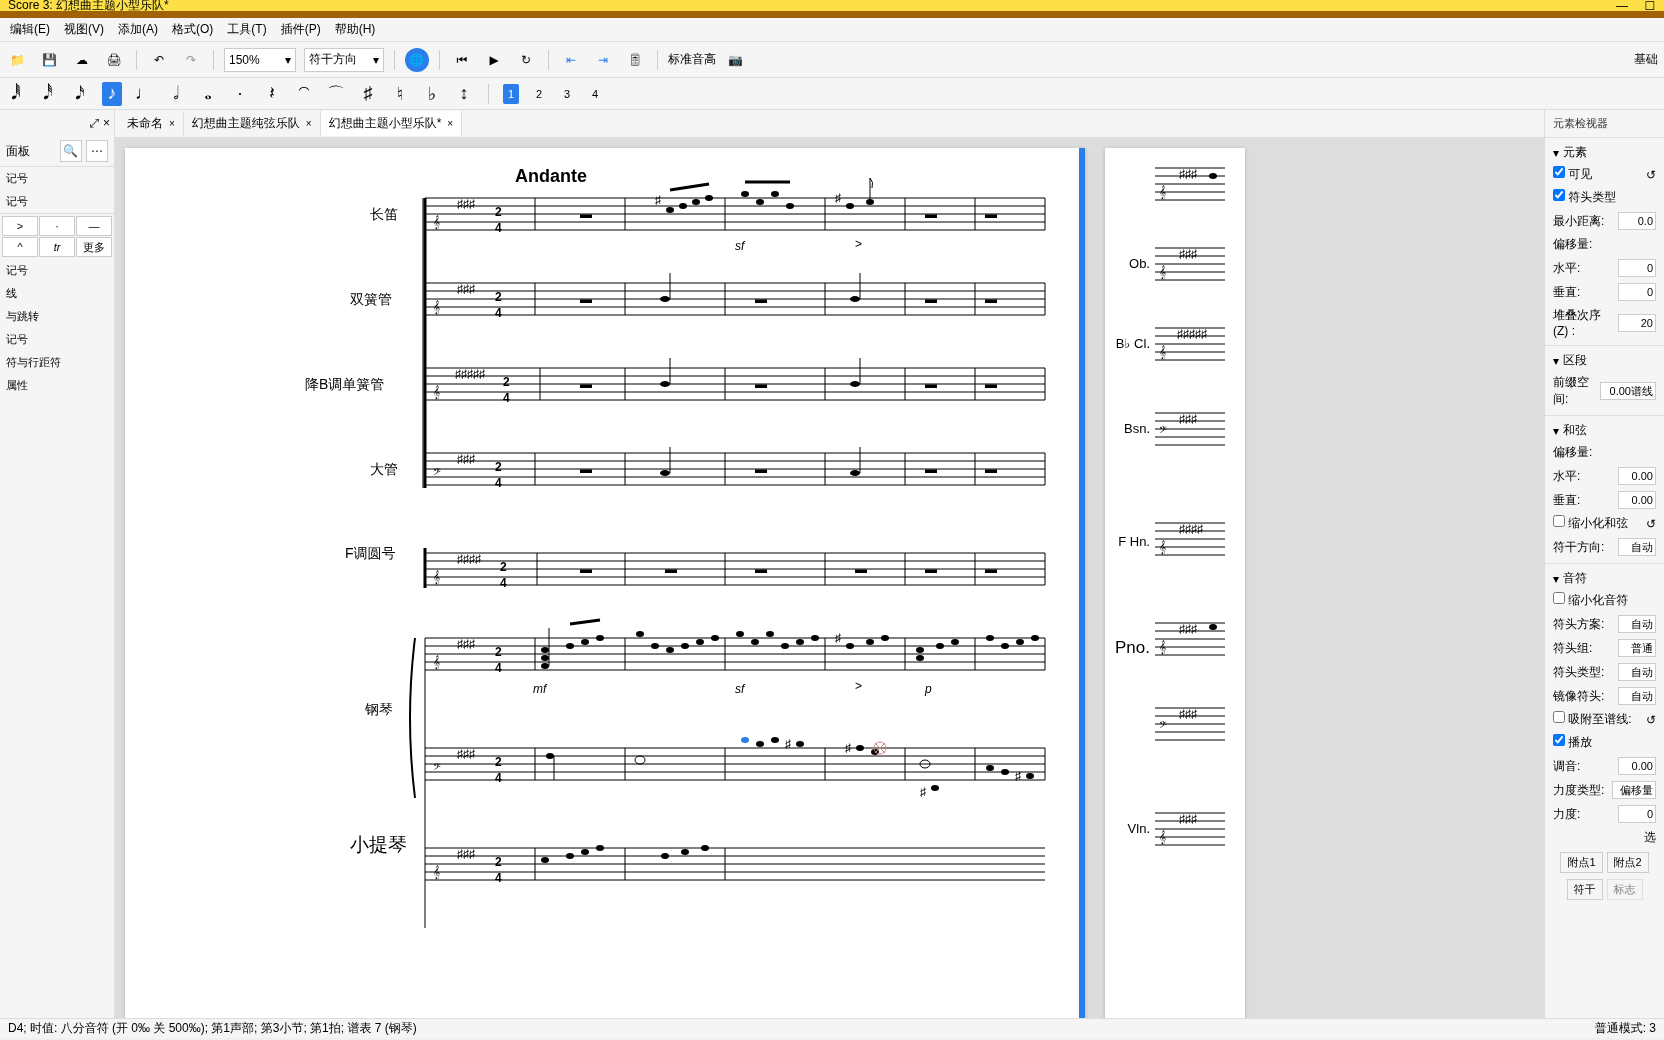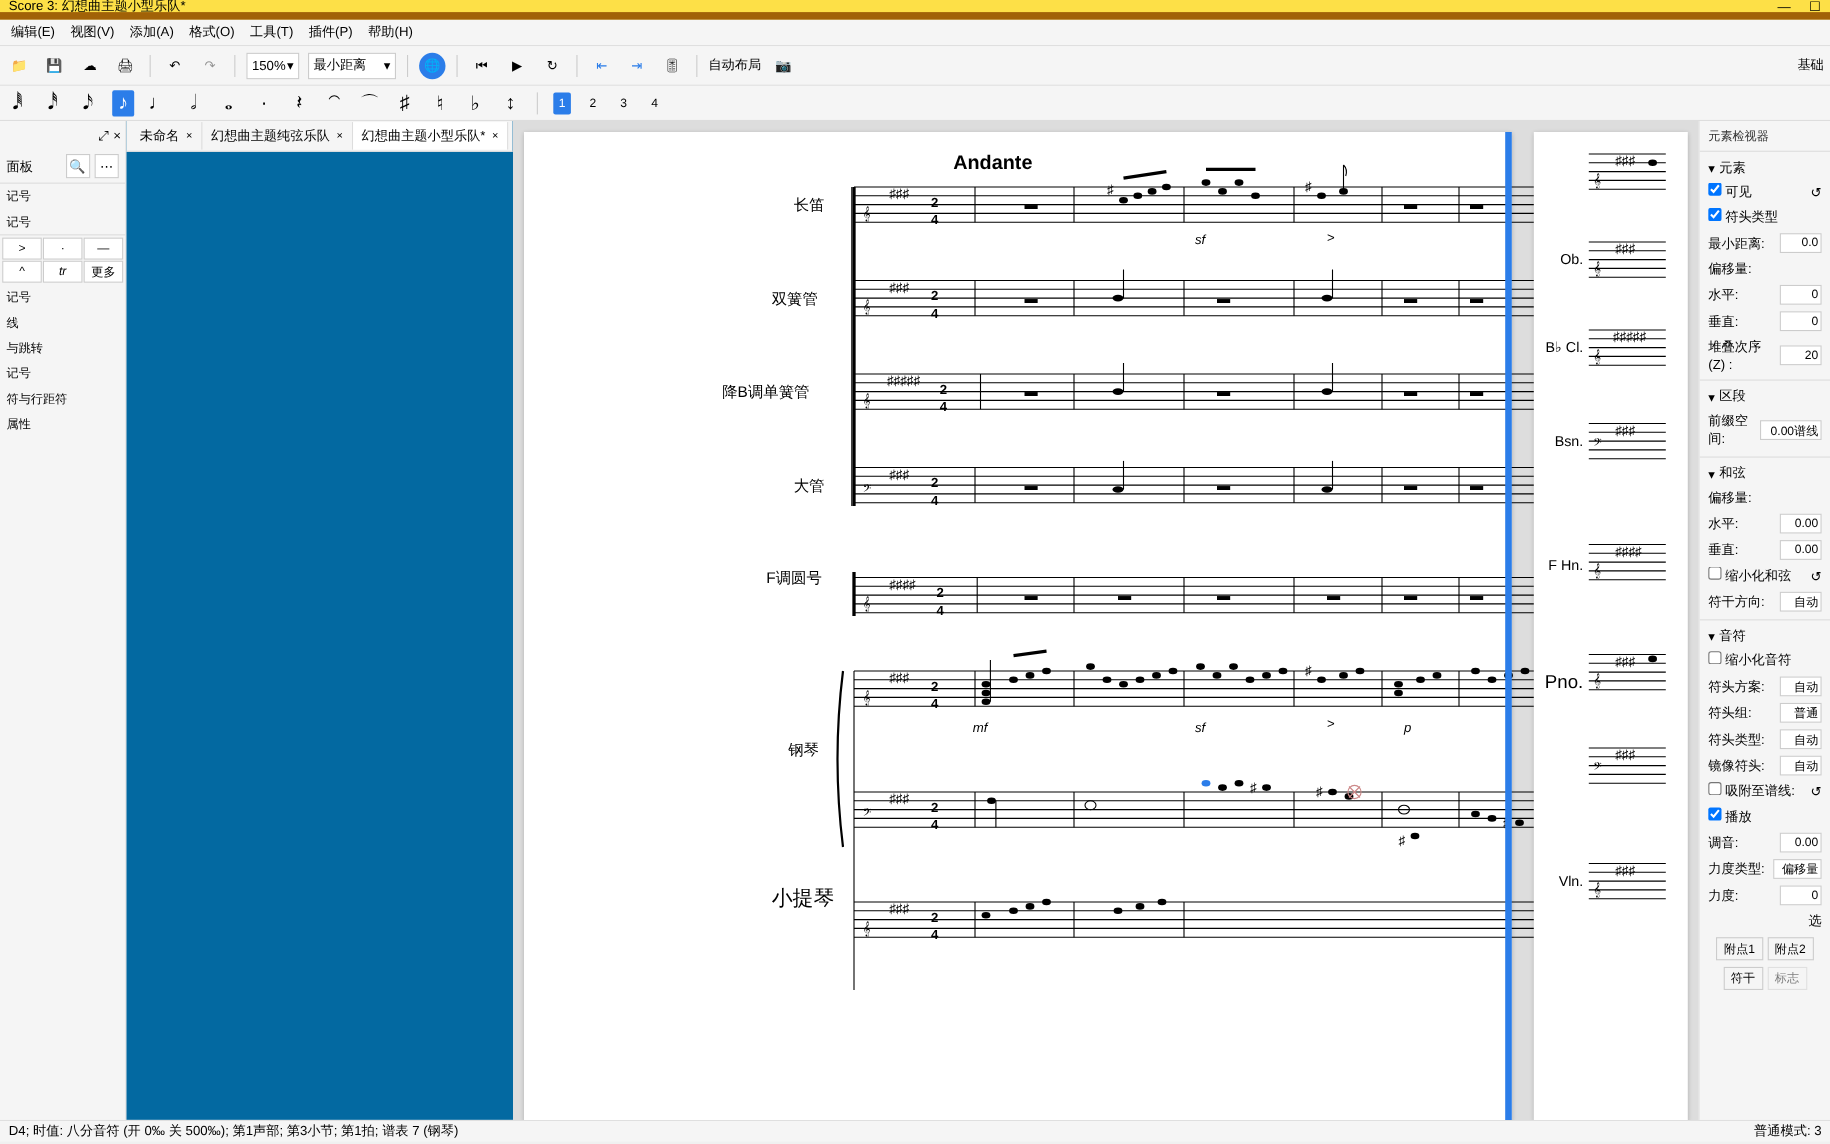--- a/index.html
+++ b/index.html
@@ -6,38 +6,38 @@
 body{background:#f0f0f0;overflow:hidden}
 .titlebar{height:18px;background:#fde047;display:flex;align-items:center;padding:0 8px;border-bottom:7px solid #a16207}
 .titlebar-title{flex:1}
 .titlebar-btns{display:flex;gap:16px}
 .titlebar-btn{width:12px;height:12px;display:flex;align-items:center;justify-content:center;cursor:pointer}
 .menubar{height:24px;background:#f5f5f5;display:flex;align-items:center;padding:0 4px;gap:2px;border-bottom:1px solid #ddd}
 .menu-item{padding:2px 6px;cursor:pointer}
 .toolbar1{height:36px;background:#f5f5f5;display:flex;align-items:center;padding:0 6px;gap:8px;border-bottom:1px solid #ddd}
 .tb-btn{width:24px;height:24px;display:flex;align-items:center;justify-content:center;cursor:pointer;border-radius:2px}
 .tb-sep{width:1px;height:20px;background:#ccc;margin:0 2px}
-.zoom-sel{width:48px;height:24px;border:1px solid #ccc;background:#fff;padding:0 4px;display:flex;align-items:center}
+.zoom-sel{width:72px;height:24px;border:1px solid #ccc;background:#fff;padding:0 4px;display:flex;align-items:center}
 .view-sel{width:80px;height:24px;border:1px solid #ccc;background:#fff;padding:0 4px;display:flex;align-items:center}
 .tb-blue{background:#2b7de9;color:#fff;border-radius:50%}
 .toolbar2{height:32px;background:#f5f5f5;display:flex;align-items:center;padding:0 6px;gap:12px;border-bottom:1px solid #ddd}
 .note-btn{width:20px;height:24px;display:flex;align-items:center;justify-content:center;cursor:pointer;font-size:18px}
 .note-btn.active{background:#2b7de9;color:#fff;border-radius:2px}
 .voice-btn{width:16px;height:20px;display:flex;align-items:center;justify-content:center;cursor:pointer;font-size:11px}
 .voice-btn.active{background:#2b7de9;color:#fff;border-radius:2px}
 .main{display:flex;height:calc(100vh - 132px)}
 .left-panel{width:115px;background:#f5f5f5;border-right:1px solid #ddd;display:flex;flex-direction:column}
 .lp-header{height:26px;display:flex;align-items:center;justify-content:flex-end;padding:0 4px;gap:4px}
 .lp-title{padding:4px 6px;border-bottom:1px solid #ddd}
 .lp-search-btn{width:22px;height:22px;border:1px solid #ccc;background:#fff;display:flex;align-items:center;justify-content:center;cursor:pointer}
 .lp-cat{padding:4px 6px;font-size:11px;cursor:pointer}
 .lp-cat.expanded{border-bottom:1px solid #ddd}
 .art-grid{display:grid;grid-template-columns:repeat(3,1fr);gap:1px;padding:2px}
 .art-cell{height:20px;border:1px solid #ccc;background:#fff;display:flex;align-items:center;justify-content:center;cursor:pointer;font-size:11px}
-.center{flex:1;display:flex;flex-direction:row;background:#0369a1}
+.center{flex:1;display:flex;flex-direction:column;background:#c4b5fd}
 .tabs{height:28px;background:#f5f5f5;display:flex;align-items:center;padding:0 4px;border-bottom:1px solid #ddd}
 .tab{padding:4px 8px;display:flex;align-items:center;gap:6px;cursor:pointer;border-right:1px solid #ddd}
 .tab.active{background:#fff}
 .tab-close{cursor:pointer;font-size:10px}
 .score-area{flex:1;background:#ddd;overflow:auto;display:flex;gap:20px;padding:10px}
 .page{background:#fff;box-shadow:0 1px 4px rgba(0,0,0,.2);position:relative}
 .page1{width:960px;height:900px}
 .page2{width:140px;height:900px}
 .right-panel{width:120px;background:#f5f5f5;border-left:1px solid #ddd;overflow-y:auto}
 .rp-title{padding:6px 8px;font-size:11px;color:#333}
@@ -80,35 +80,35 @@
   <span class="tb-btn">🖨</span>
   <span class="tb-sep"></span>
   <span class="tb-btn">↶</span>
   <span class="tb-btn" style="opacity:.4">↷</span>
   <span class="tb-sep"></span>
   <div class="zoom-sel">
       <span>150%</span>
       <span style="margin-left:auto">▾</span>
     </div>
   <div class="view-sel">
-      <span>最小距离</span>
+      <span>符干方向</span>
       <span style="margin-left:auto">▾</span>
     </div>
   <span class="tb-sep"></span>
   <span class="tb-btn tb-blue">🌐</span>
   <span class="tb-sep"></span>
   <span class="tb-btn">⏮</span>
   <span class="tb-btn">▶</span>
   <span class="tb-btn">↻</span>
   <span class="tb-sep"></span>
   <span class="tb-btn" style="color:#2b7de9">⇤</span>
   <span class="tb-btn" style="color:#2b7de9">⇥</span>
   <span class="tb-btn">🎚</span>
   <span class="tb-sep"></span>
-  <span>自动布局</span>
+  <span>标准音高</span>
   <span class="tb-btn">📷</span>
   <span style="margin-left:auto" class="tb-btn">基础</span>
 </div>
 
 <div class="toolbar2">
   <span class="note-btn">𝅘𝅥𝅱</span>
   <span class="note-btn">𝅘𝅥𝅰</span>
   <span class="note-btn">𝅘𝅥𝅯</span>
   <span class="note-btn active">♪</span>
   <span class="note-btn">♩</span>

